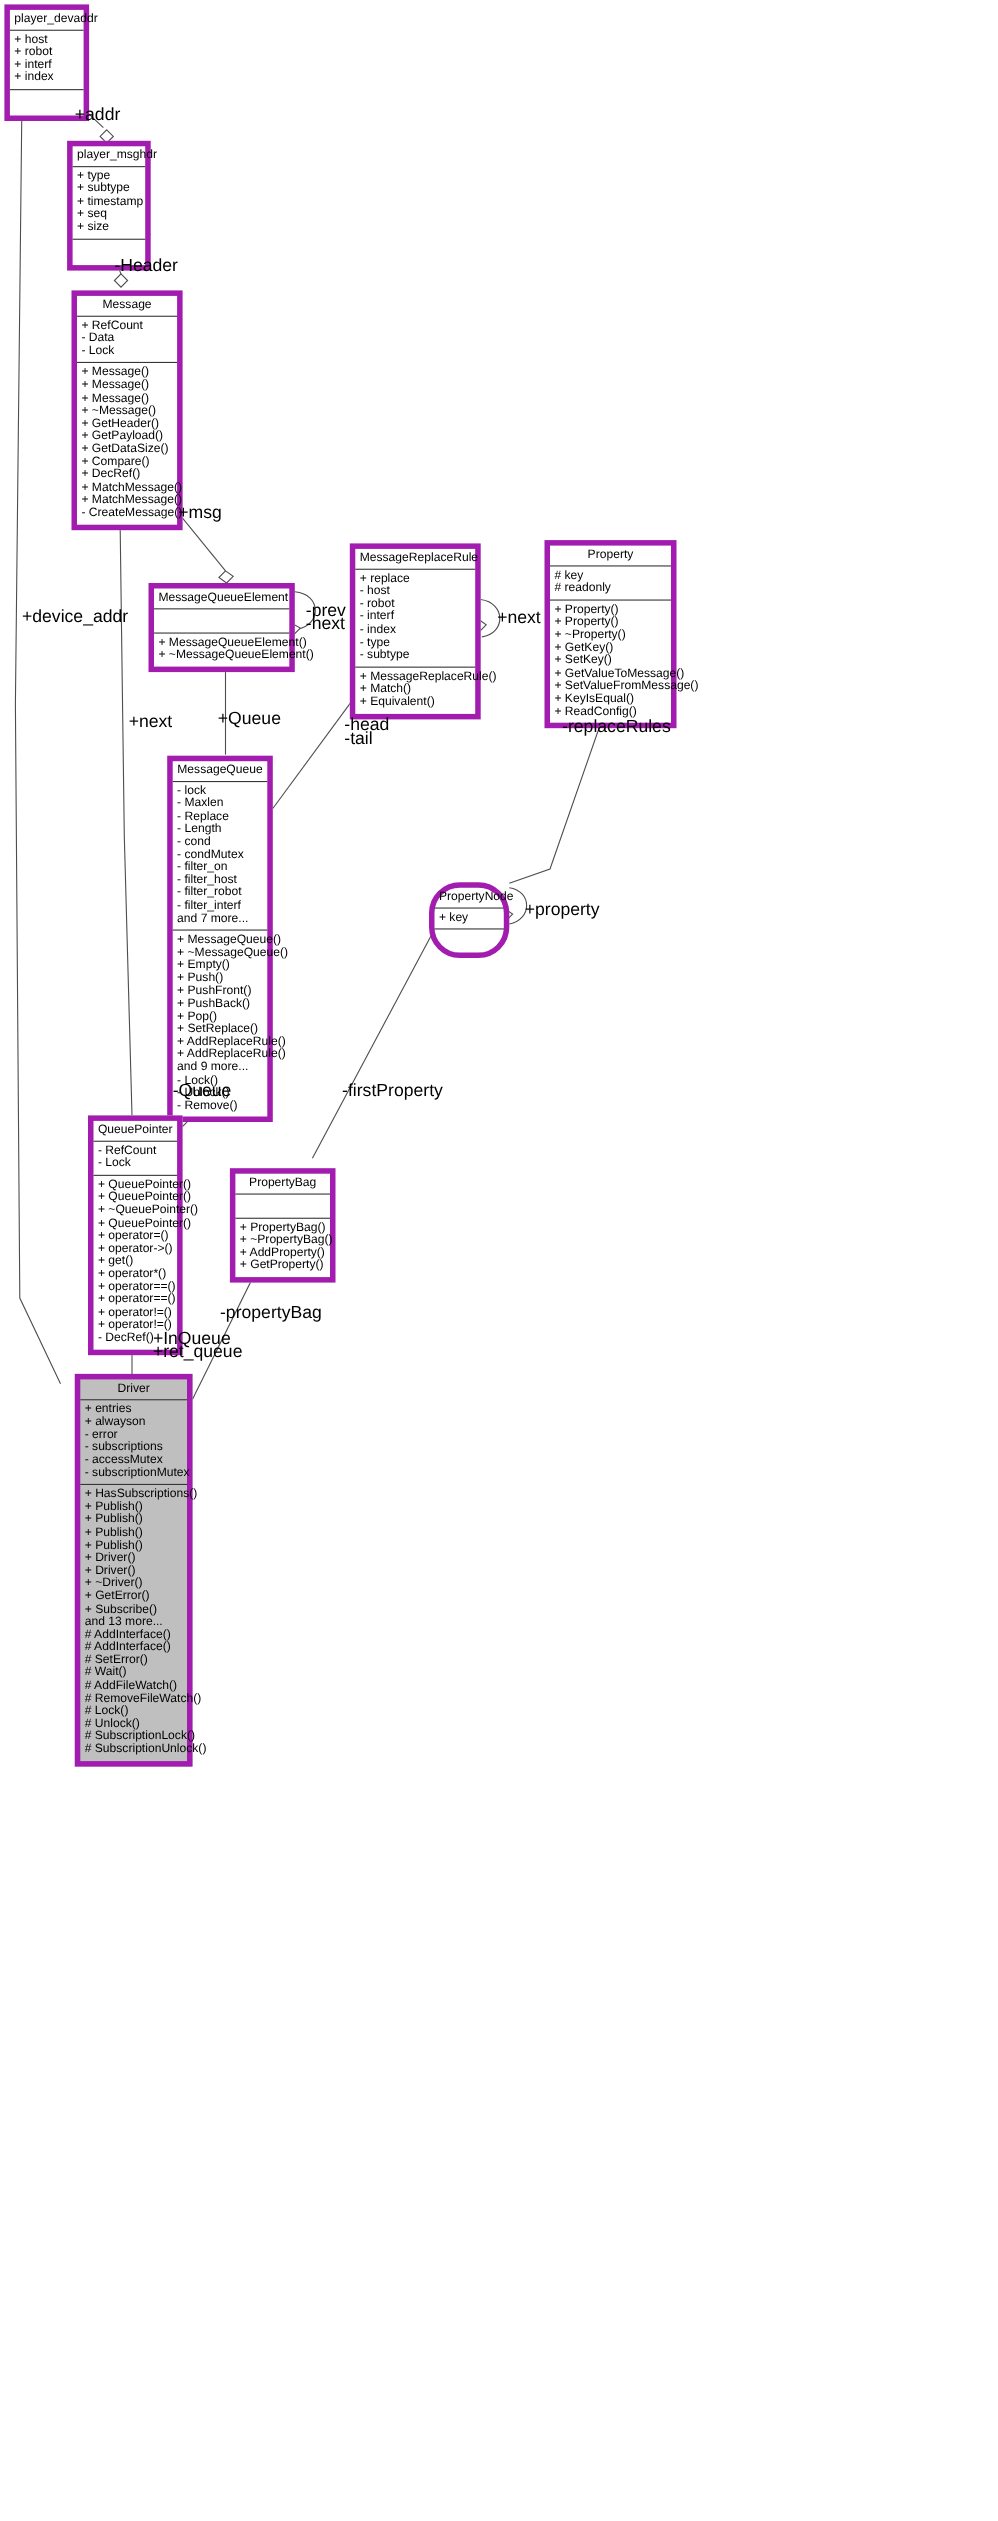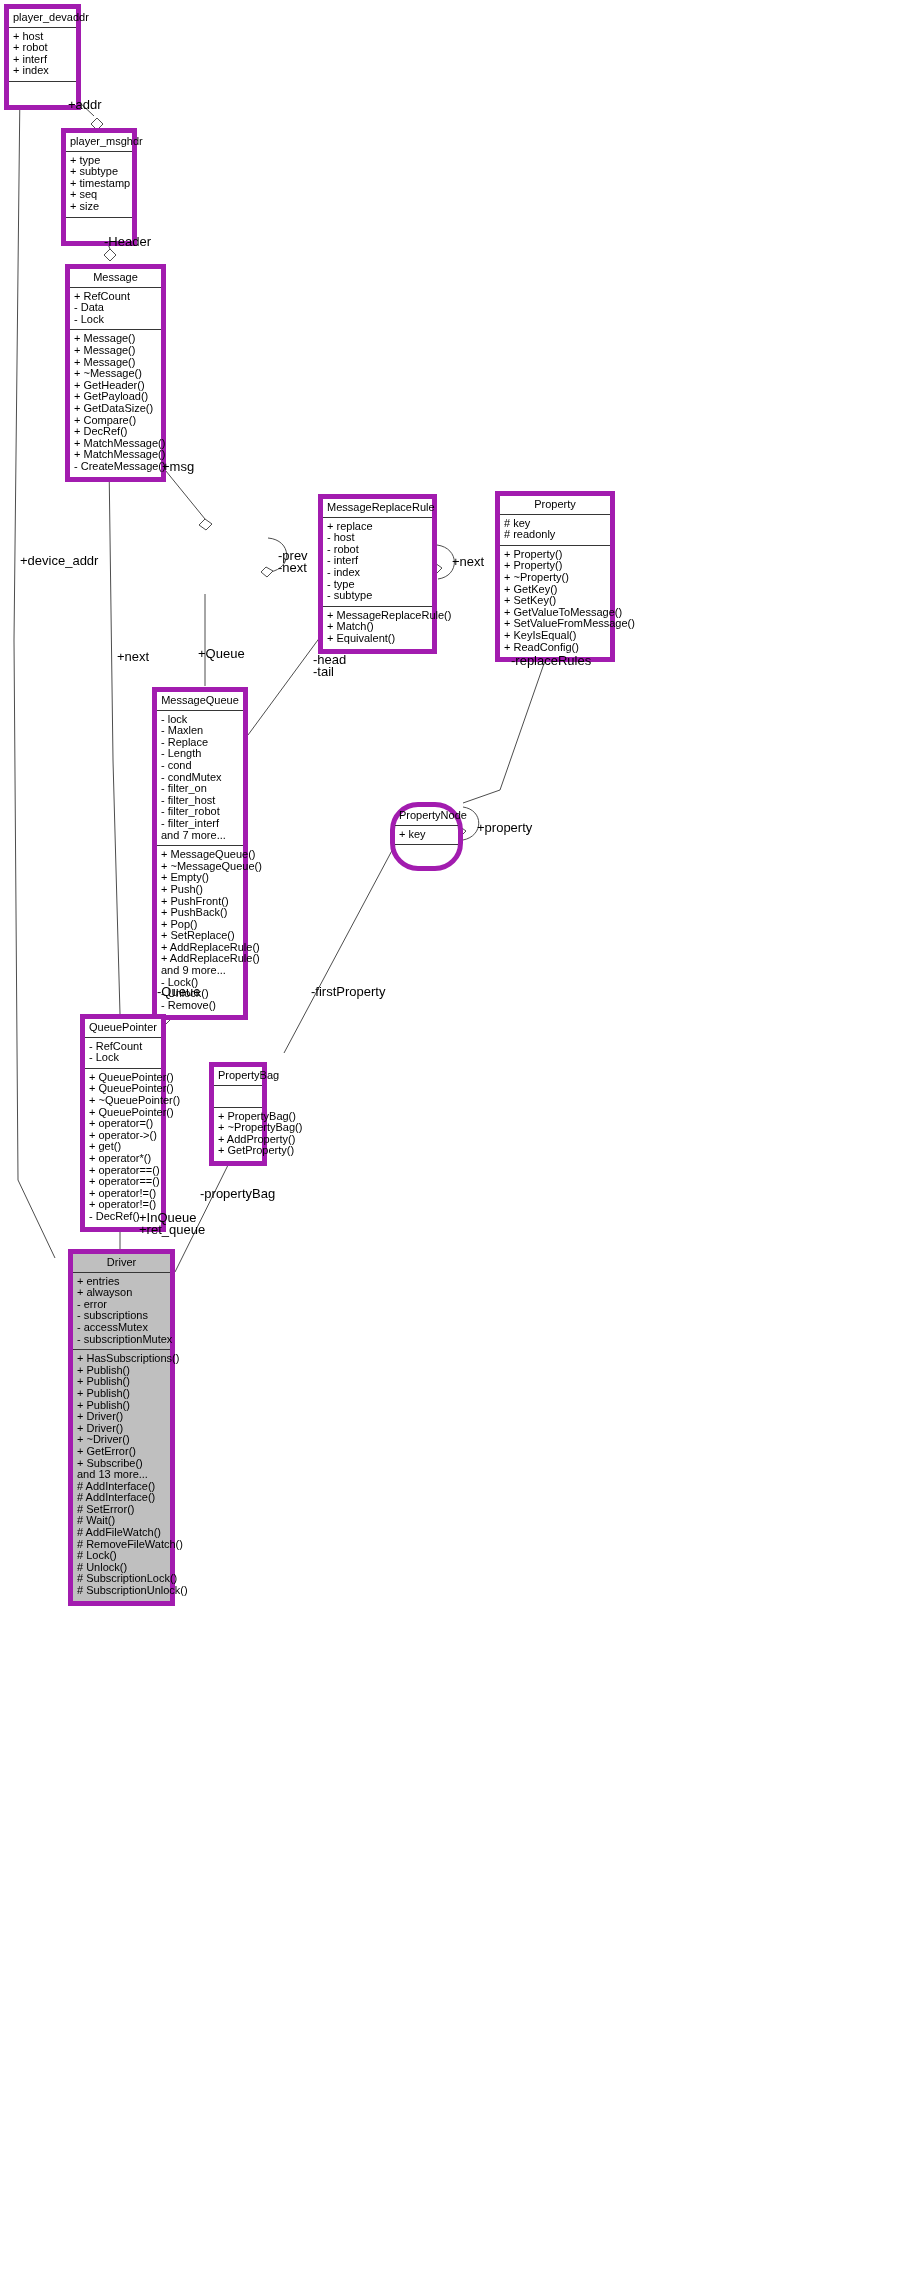--- a/index.html
+++ b/index.html
@@ -45,21 +45,21 @@
     padding: 3px 4px 4px 4px;
     min-height: 9px;
   }
   .uml-row {
     white-space: nowrap;
     letter-spacing: 0px;
   }
   
   .edge-label {
     position: absolute;
-    font-size: 13px;
+    font-size: 16px;
     line-height: 11.5px;
     color: #000000;
     white-space: pre;
     background: transparent;
   }
   
   #wires {
     position: absolute;
     left: 0; top: 0;
     width: 907px;
@@ -178,20 +178,28 @@
       <div class="uml-row">+ GetPayload()</div>
       <div class="uml-row">+ GetDataSize()</div>
       <div class="uml-row">+ Compare()</div>
       <div class="uml-row">+ DecRef()</div>
       <div class="uml-row">+ MatchMessage()</div>
       <div class="uml-row">+ MatchMessage()</div>
       <div class="uml-row">- CreateMessage()</div>
     </div>
   </div>
 
+  <div class="uml-class" style="left:135px; top:530px; width:133px;">
+    <div class="uml-title">MessageQueueElement</div>
+    <div class="uml-attrs" style="height:14px;"></div>
+    <div class="uml-ops">
+      <div class="uml-row">+ MessageQueueElement()</div>
+      <div class="uml-row">+ ~MessageQueueElement()</div>
+    </div>
+  </div>
 
   <div class="uml-class" style="left:318px; top:494px; width:119px;">
     <div class="uml-title">MessageReplaceRule</div>
     <div class="uml-attrs">
       <div class="uml-row">+ replace</div>
       <div class="uml-row">- host</div>
       <div class="uml-row">- robot</div>
       <div class="uml-row">- interf</div>
       <div class="uml-row">- index</div>
       <div class="uml-row">- type</div>
@@ -280,21 +288,21 @@
       <div class="uml-row">+ get()</div>
       <div class="uml-row">+ operator*()</div>
       <div class="uml-row">+ operator==()</div>
       <div class="uml-row">+ operator==()</div>
       <div class="uml-row">+ operator!=()</div>
       <div class="uml-row">+ operator!=()</div>
       <div class="uml-row">- DecRef()</div>
     </div>
   </div>
 
-  <div class="uml-class" style="left:209px; top:1062px; width:58px;">
+  <div class="uml-class" style="left:209px; top:1062px; width:96px;">
     <div class="uml-title">PropertyBag</div>
     <div class="uml-attrs" style="height:14px;"></div>
     <div class="uml-ops">
       <div class="uml-row">+ PropertyBag()</div>
       <div class="uml-row">+ ~PropertyBag()</div>
       <div class="uml-row">+ AddProperty()</div>
       <div class="uml-row">+ GetProperty()</div>
     </div>
   </div>
 

